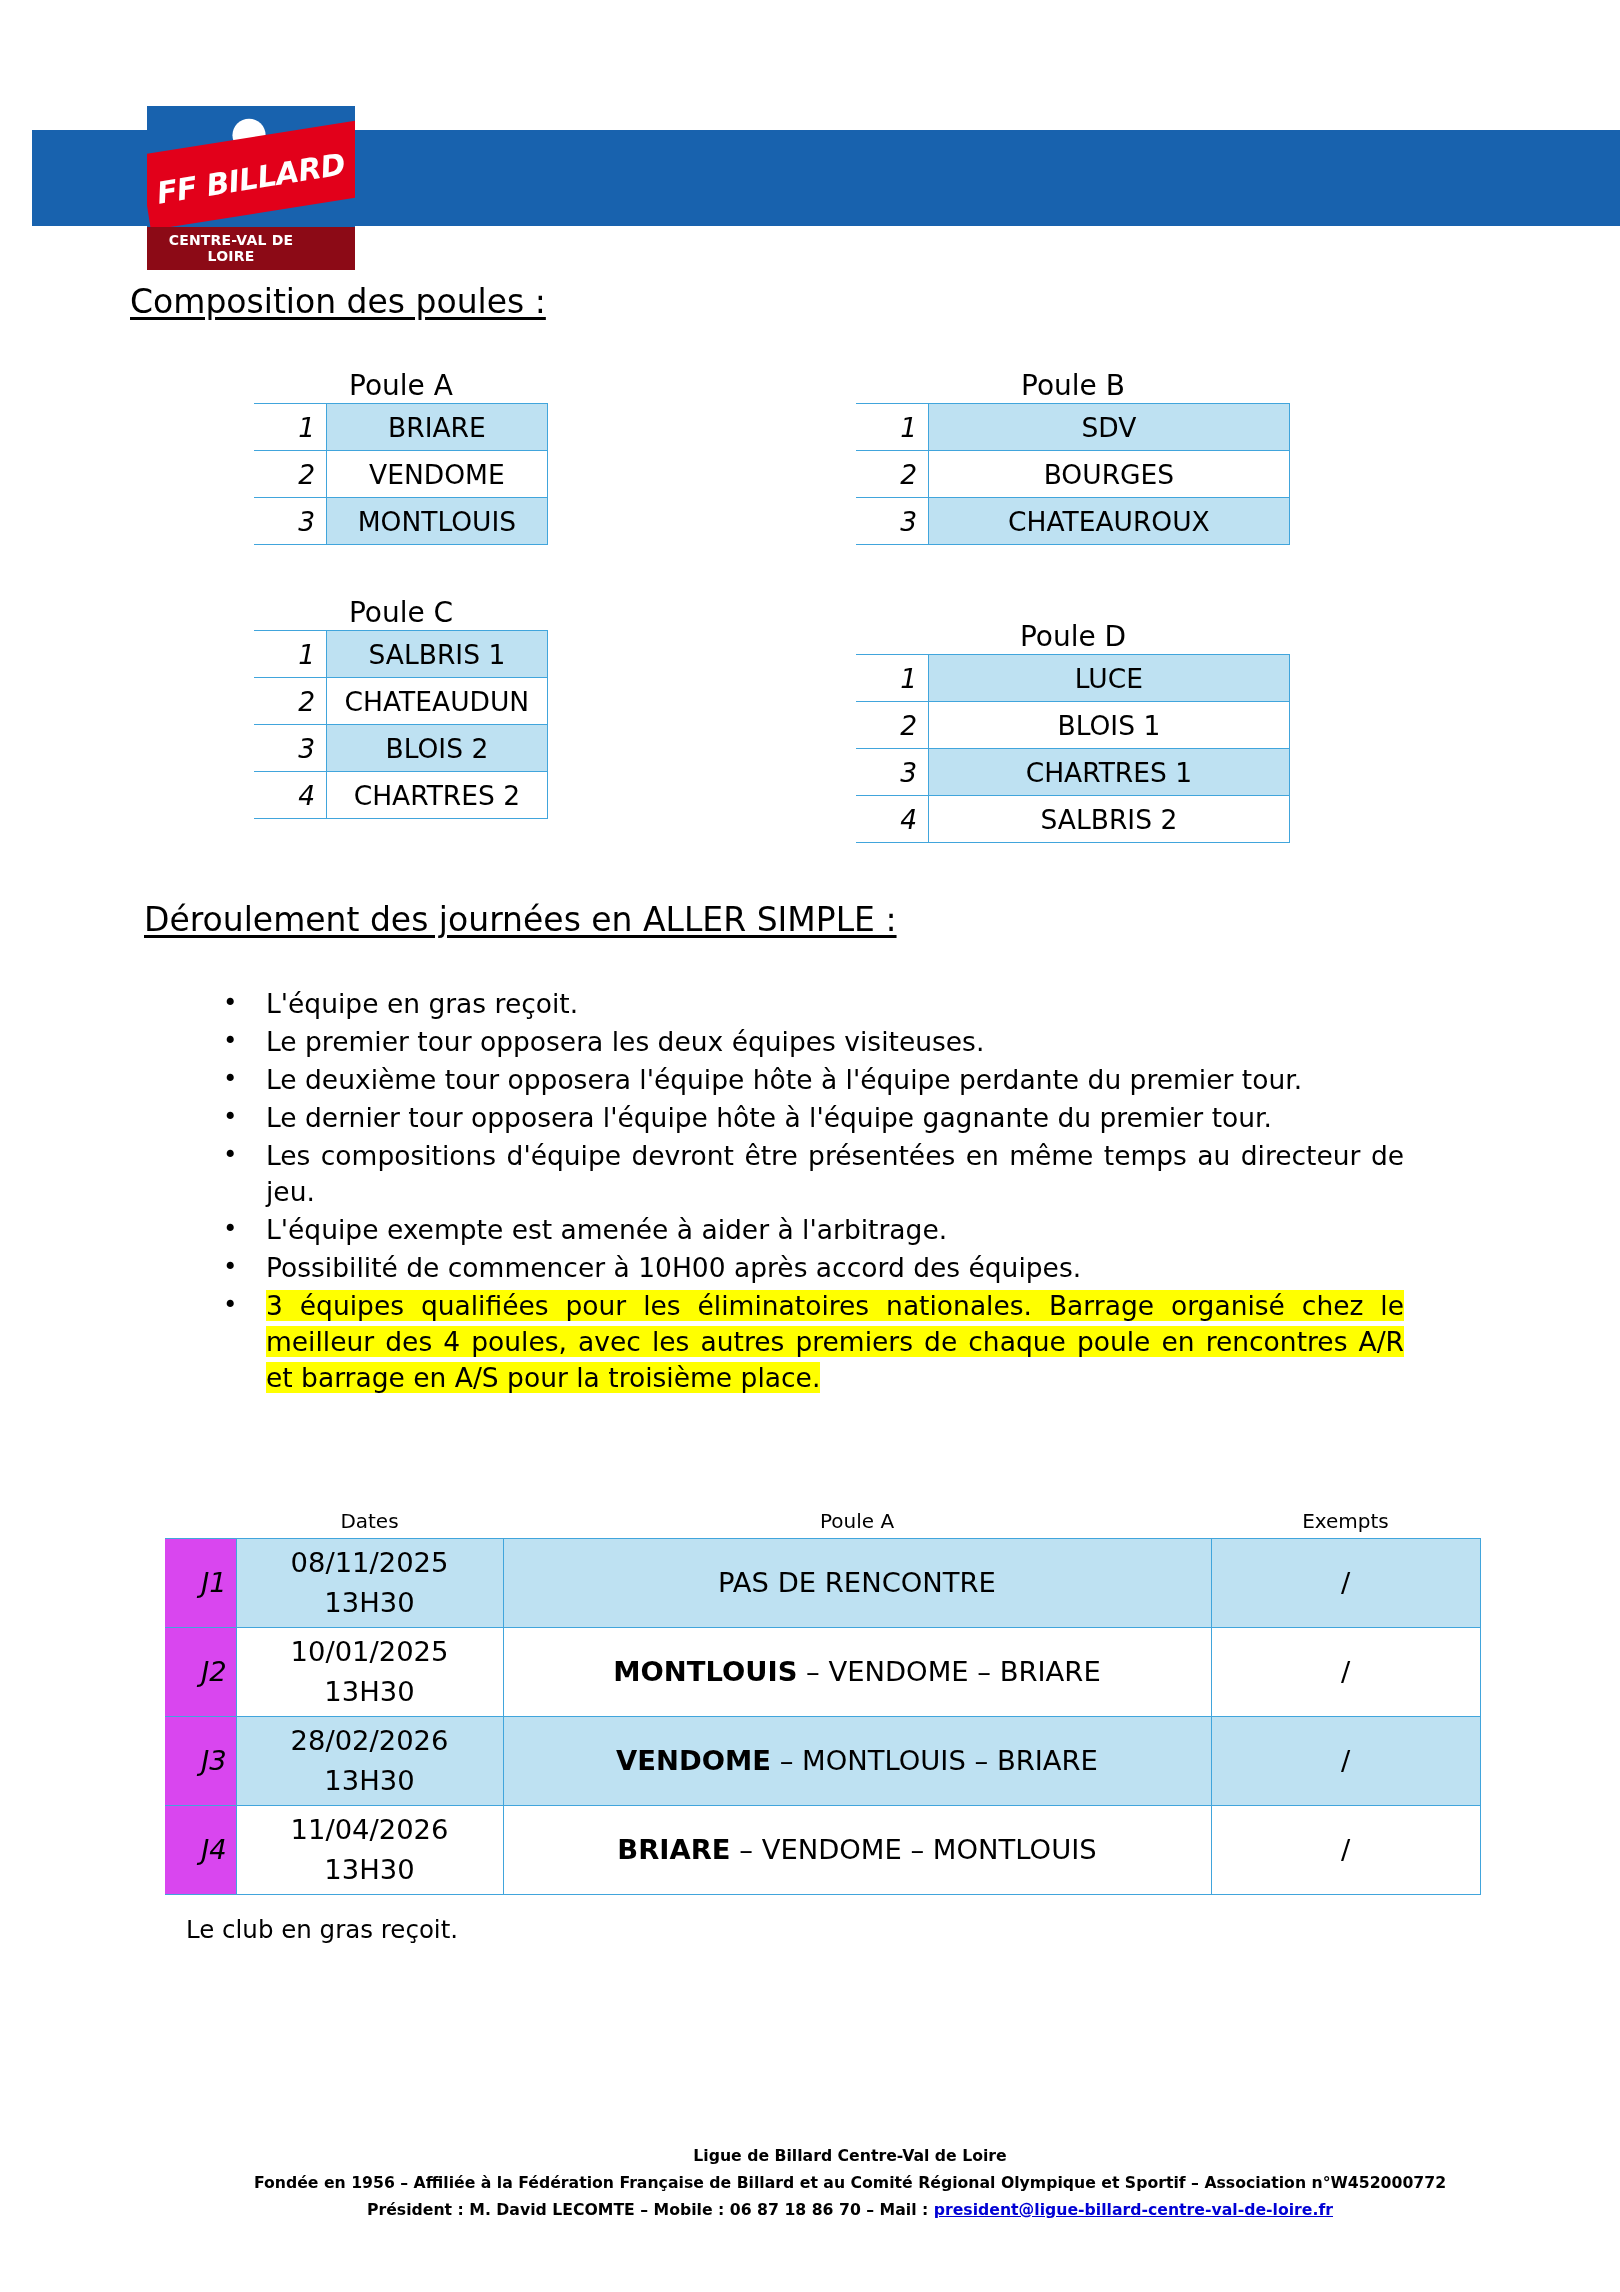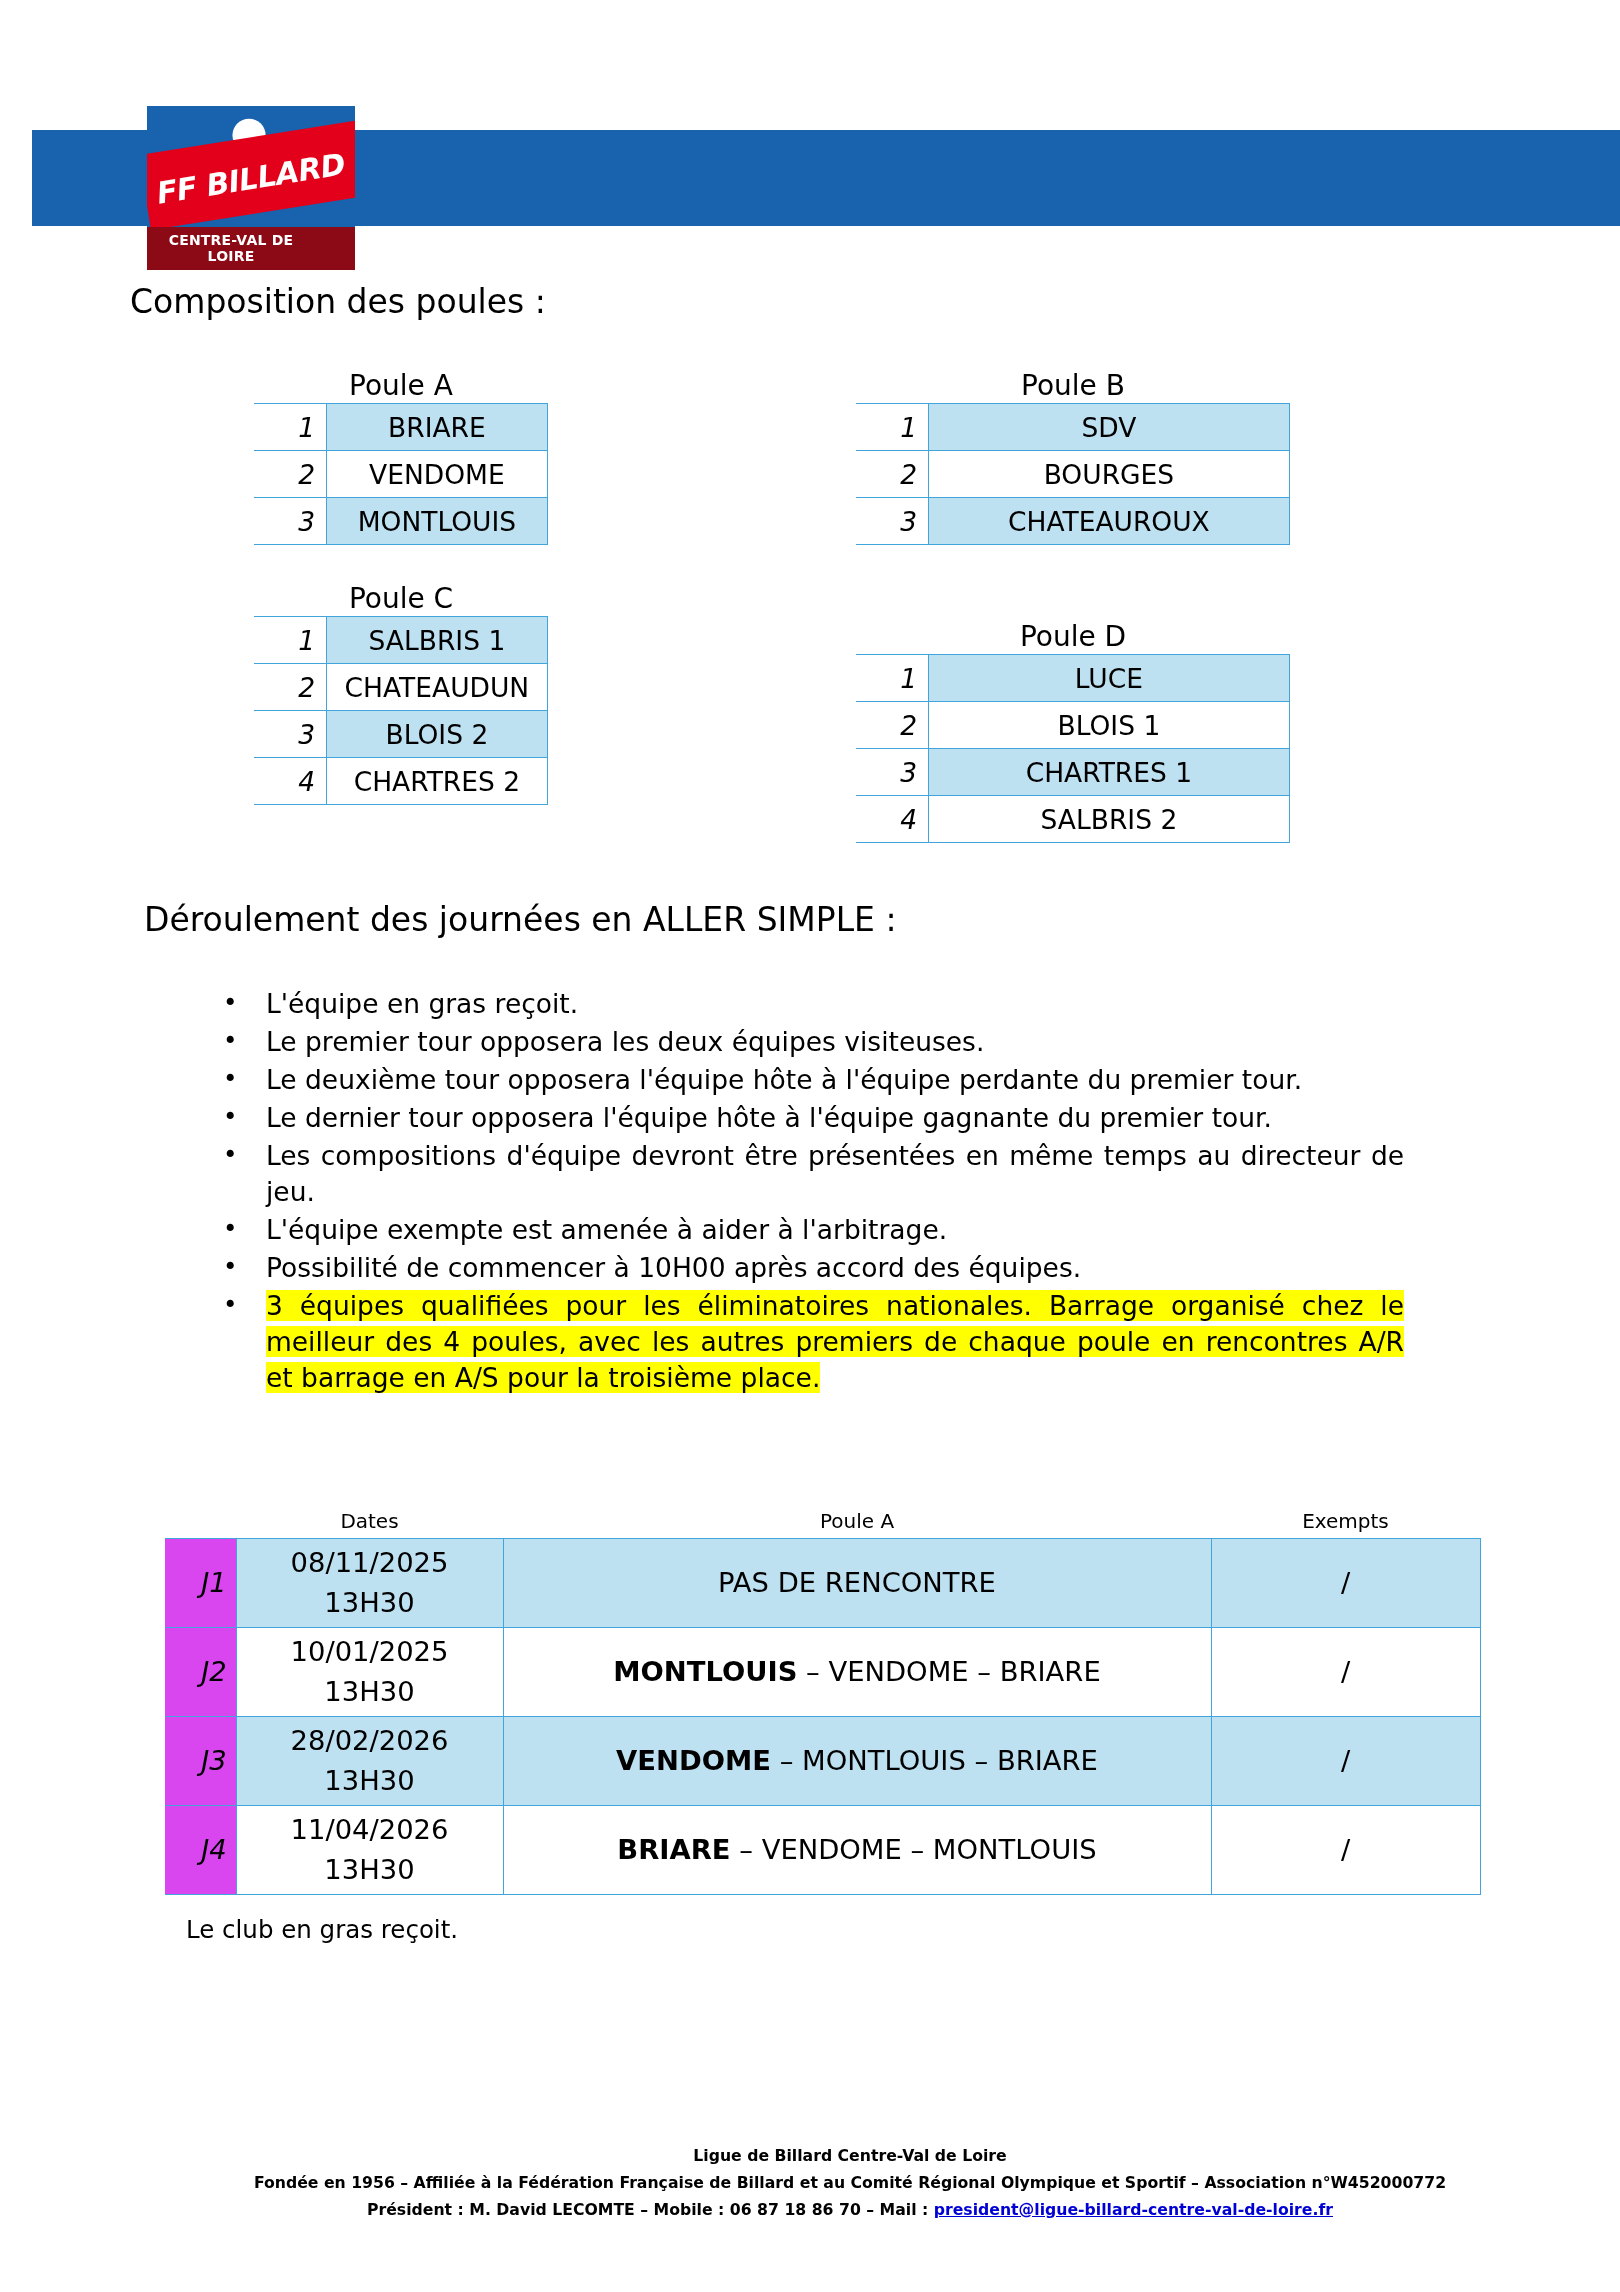--- a/index.html
+++ b/index.html
@@ -93,20 +93,21 @@
     width: 1620px;
     height: 2293px;
   }
 
   .h-title {
     position: absolute;
     font-family: "DejaVu Sans", sans-serif;
     font-size: 33px;
     font-weight: normal;
     color: #000000;
+    text-decoration: underline;
     text-underline-offset: 3.9px;
     white-space: nowrap;
   }
 
   
   .poule-block {
     position: absolute;
   }
   .poule-caption {
     text-align: center;
@@ -325,21 +326,21 @@
         <td class="team">BOURGES</td>
       </tr>
       <tr class="shade">
         <td class="rank">3</td>
         <td class="team">CHATEAUROUX</td>
       </tr>
     </tbody>
       </table>
   </div>
 
-  <div class="poule-block" style="left:254px; top:584px; width:294px;">
+  <div class="poule-block" style="left:254px; top:598px; width:294px;">
     <div class="poule-caption">Poule C</div>
     <table class="poule" style="width:294px;">
       <tbody>
           <tr class="shade">
         <td class="rank">1</td>
         <td class="team">SALBRIS 1</td>
       </tr>
       <tr class="plain">
         <td class="rank">2</td>
         <td class="team">CHATEAUDUN</td>

